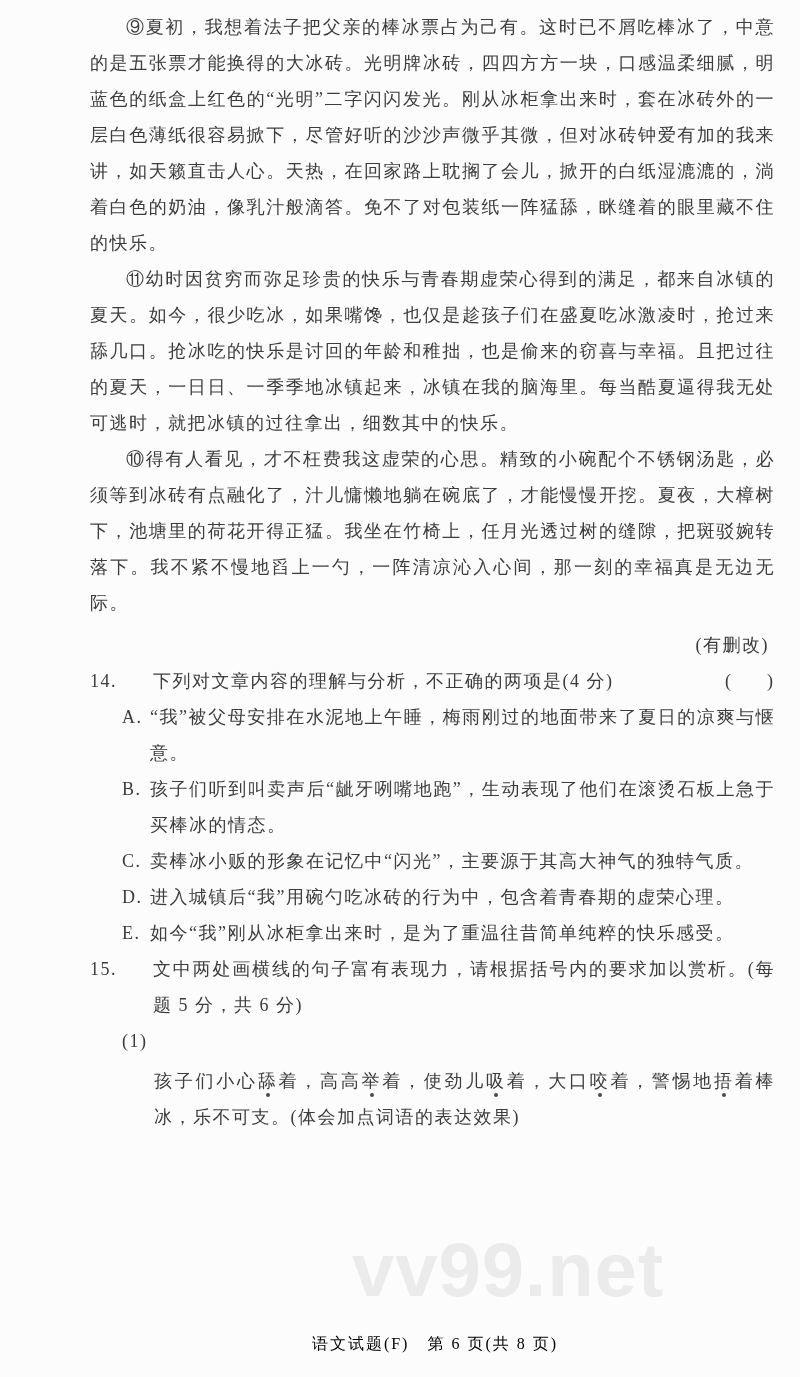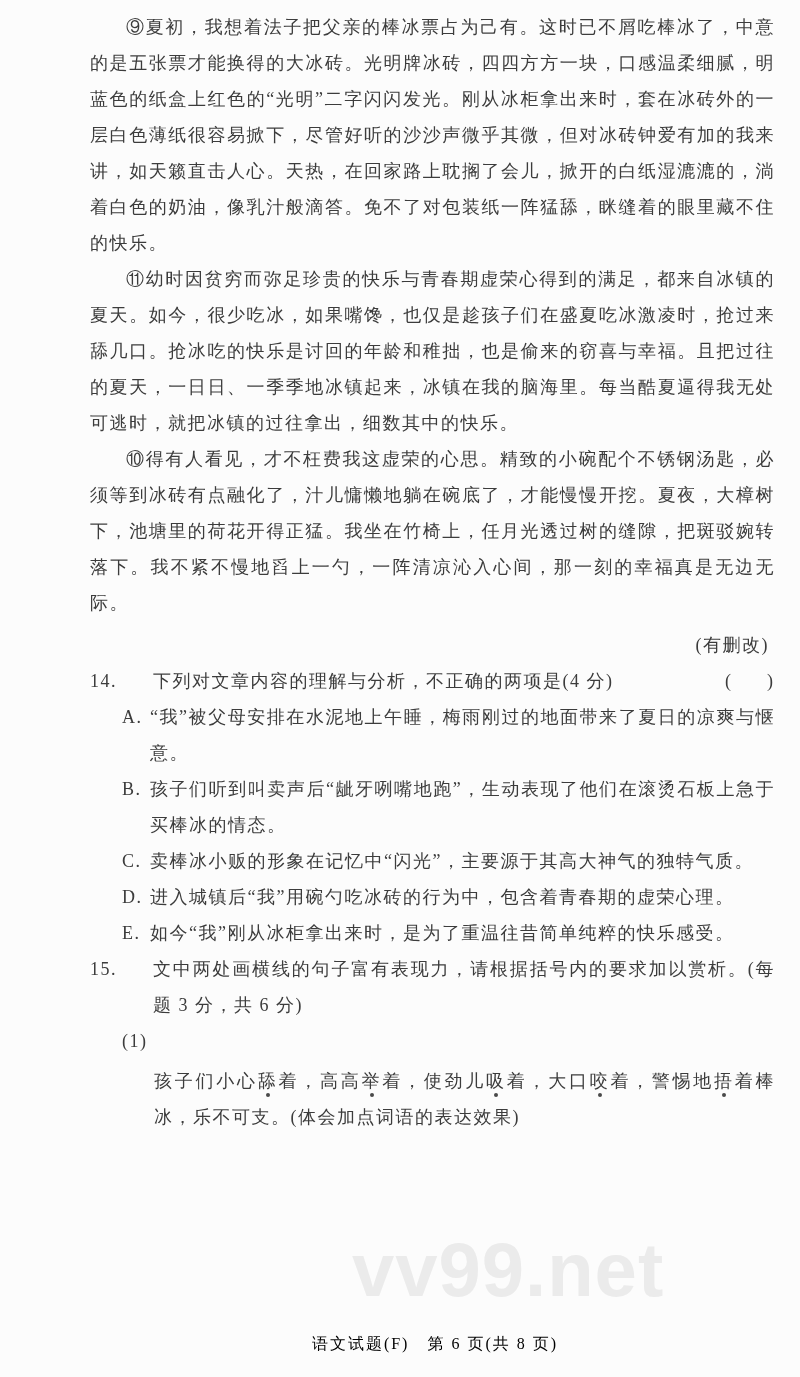--- a/index.html
+++ b/index.html
@@ -148,21 +148,21 @@
       <div class="opt">
         <span class="opt-label">E.</span>
         <span class="opt-text">如今“我”刚从冰柜拿出来时，是为了重温往昔简单纯粹的快乐感受。</span>
       </div>
     </div>
   </div>
 
   <div class="q">
     <div class="q-stem-row">
       <span class="q-num">15.</span>
-      <span class="q-text">文中两处画横线的句子富有表现力，请根据括号内的要求加以赏析。(每题 3 分，共 6 分)</span>
+      <span class="q-text">文中两处画横线的句子富有表现力，请根据括号内的要求加以赏析。(每题 5 分，共 6 分)</span>
     </div>
     <div class="sub-item">
       <span class="sub-label">(1)</span>
       <span class="sub-text"><span>孩子们小心</span><span class="em-dot">舔</span><span>着，高高</span><span class="em-dot">举</span><span>着，使劲儿</span><span class="em-dot">吸</span><span>着，大口</span><span class="em-dot">咬</span><span>着，警惕地</span><span class="em-dot">捂</span><span>着棒冰，乐不可支。(体会加点词语的表达效果)</span></span>
     </div>
   </div>
 
 </div>
 
 <div class="watermark">vv99.net</div>

